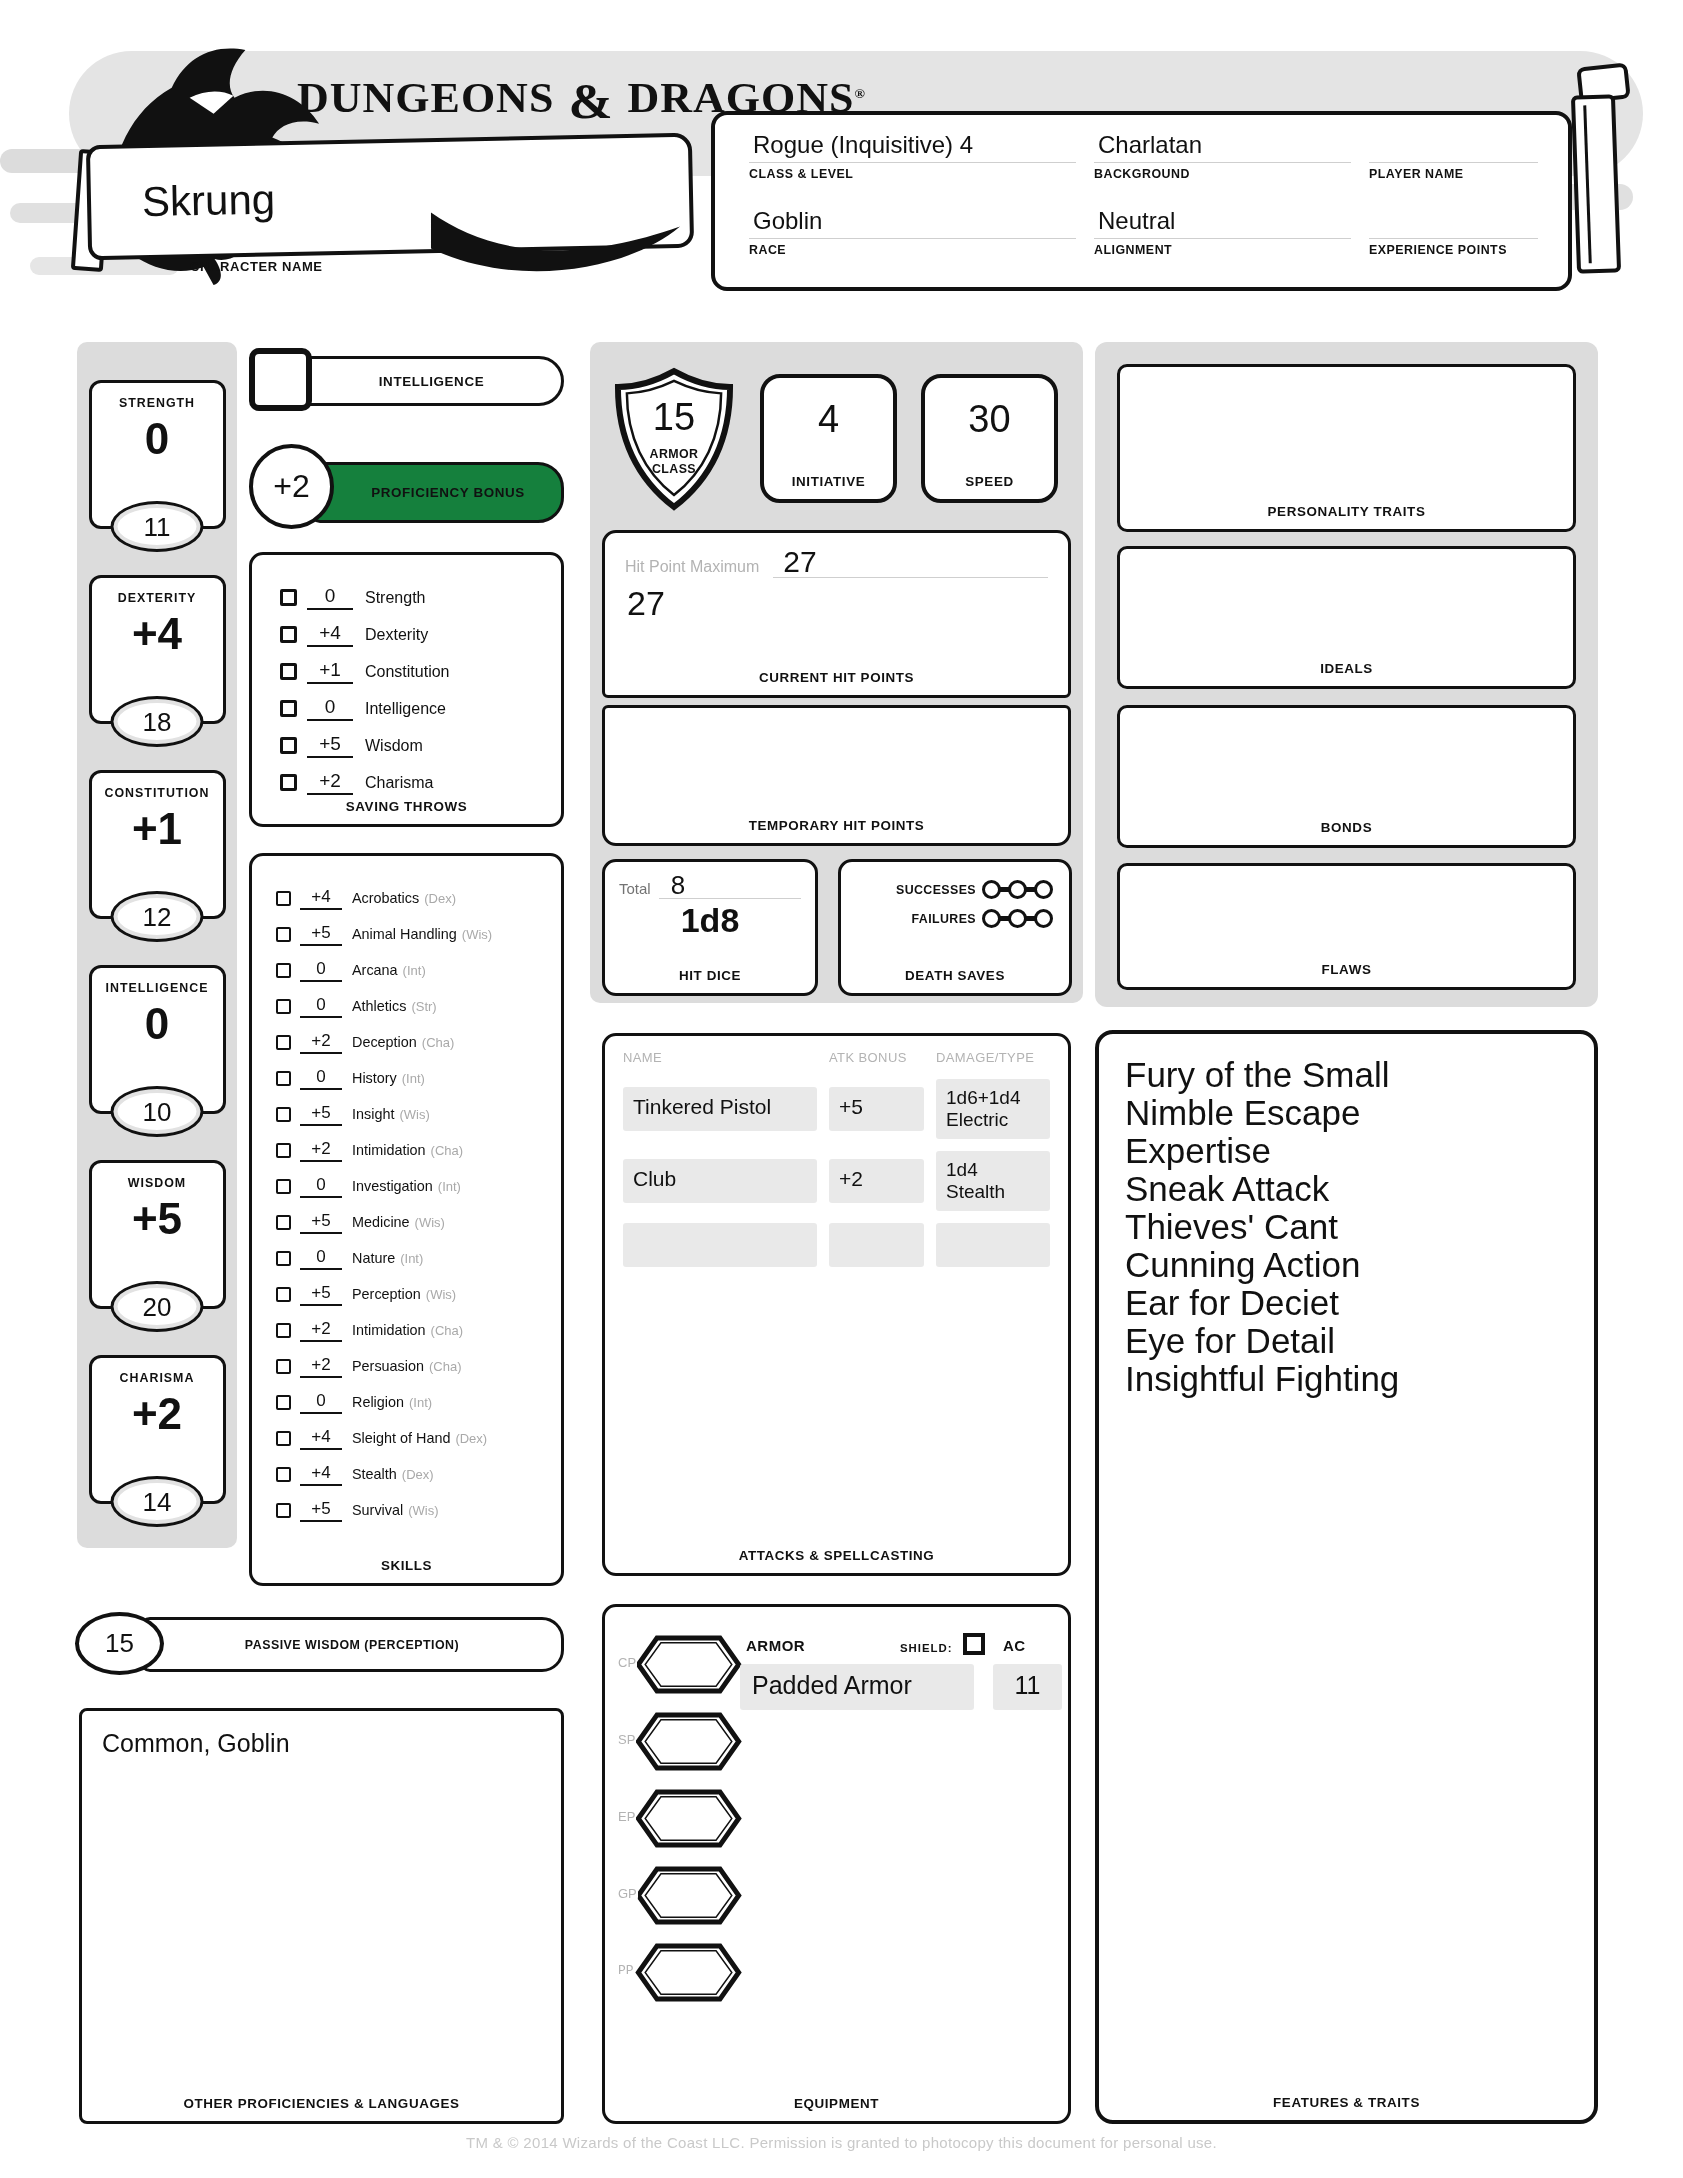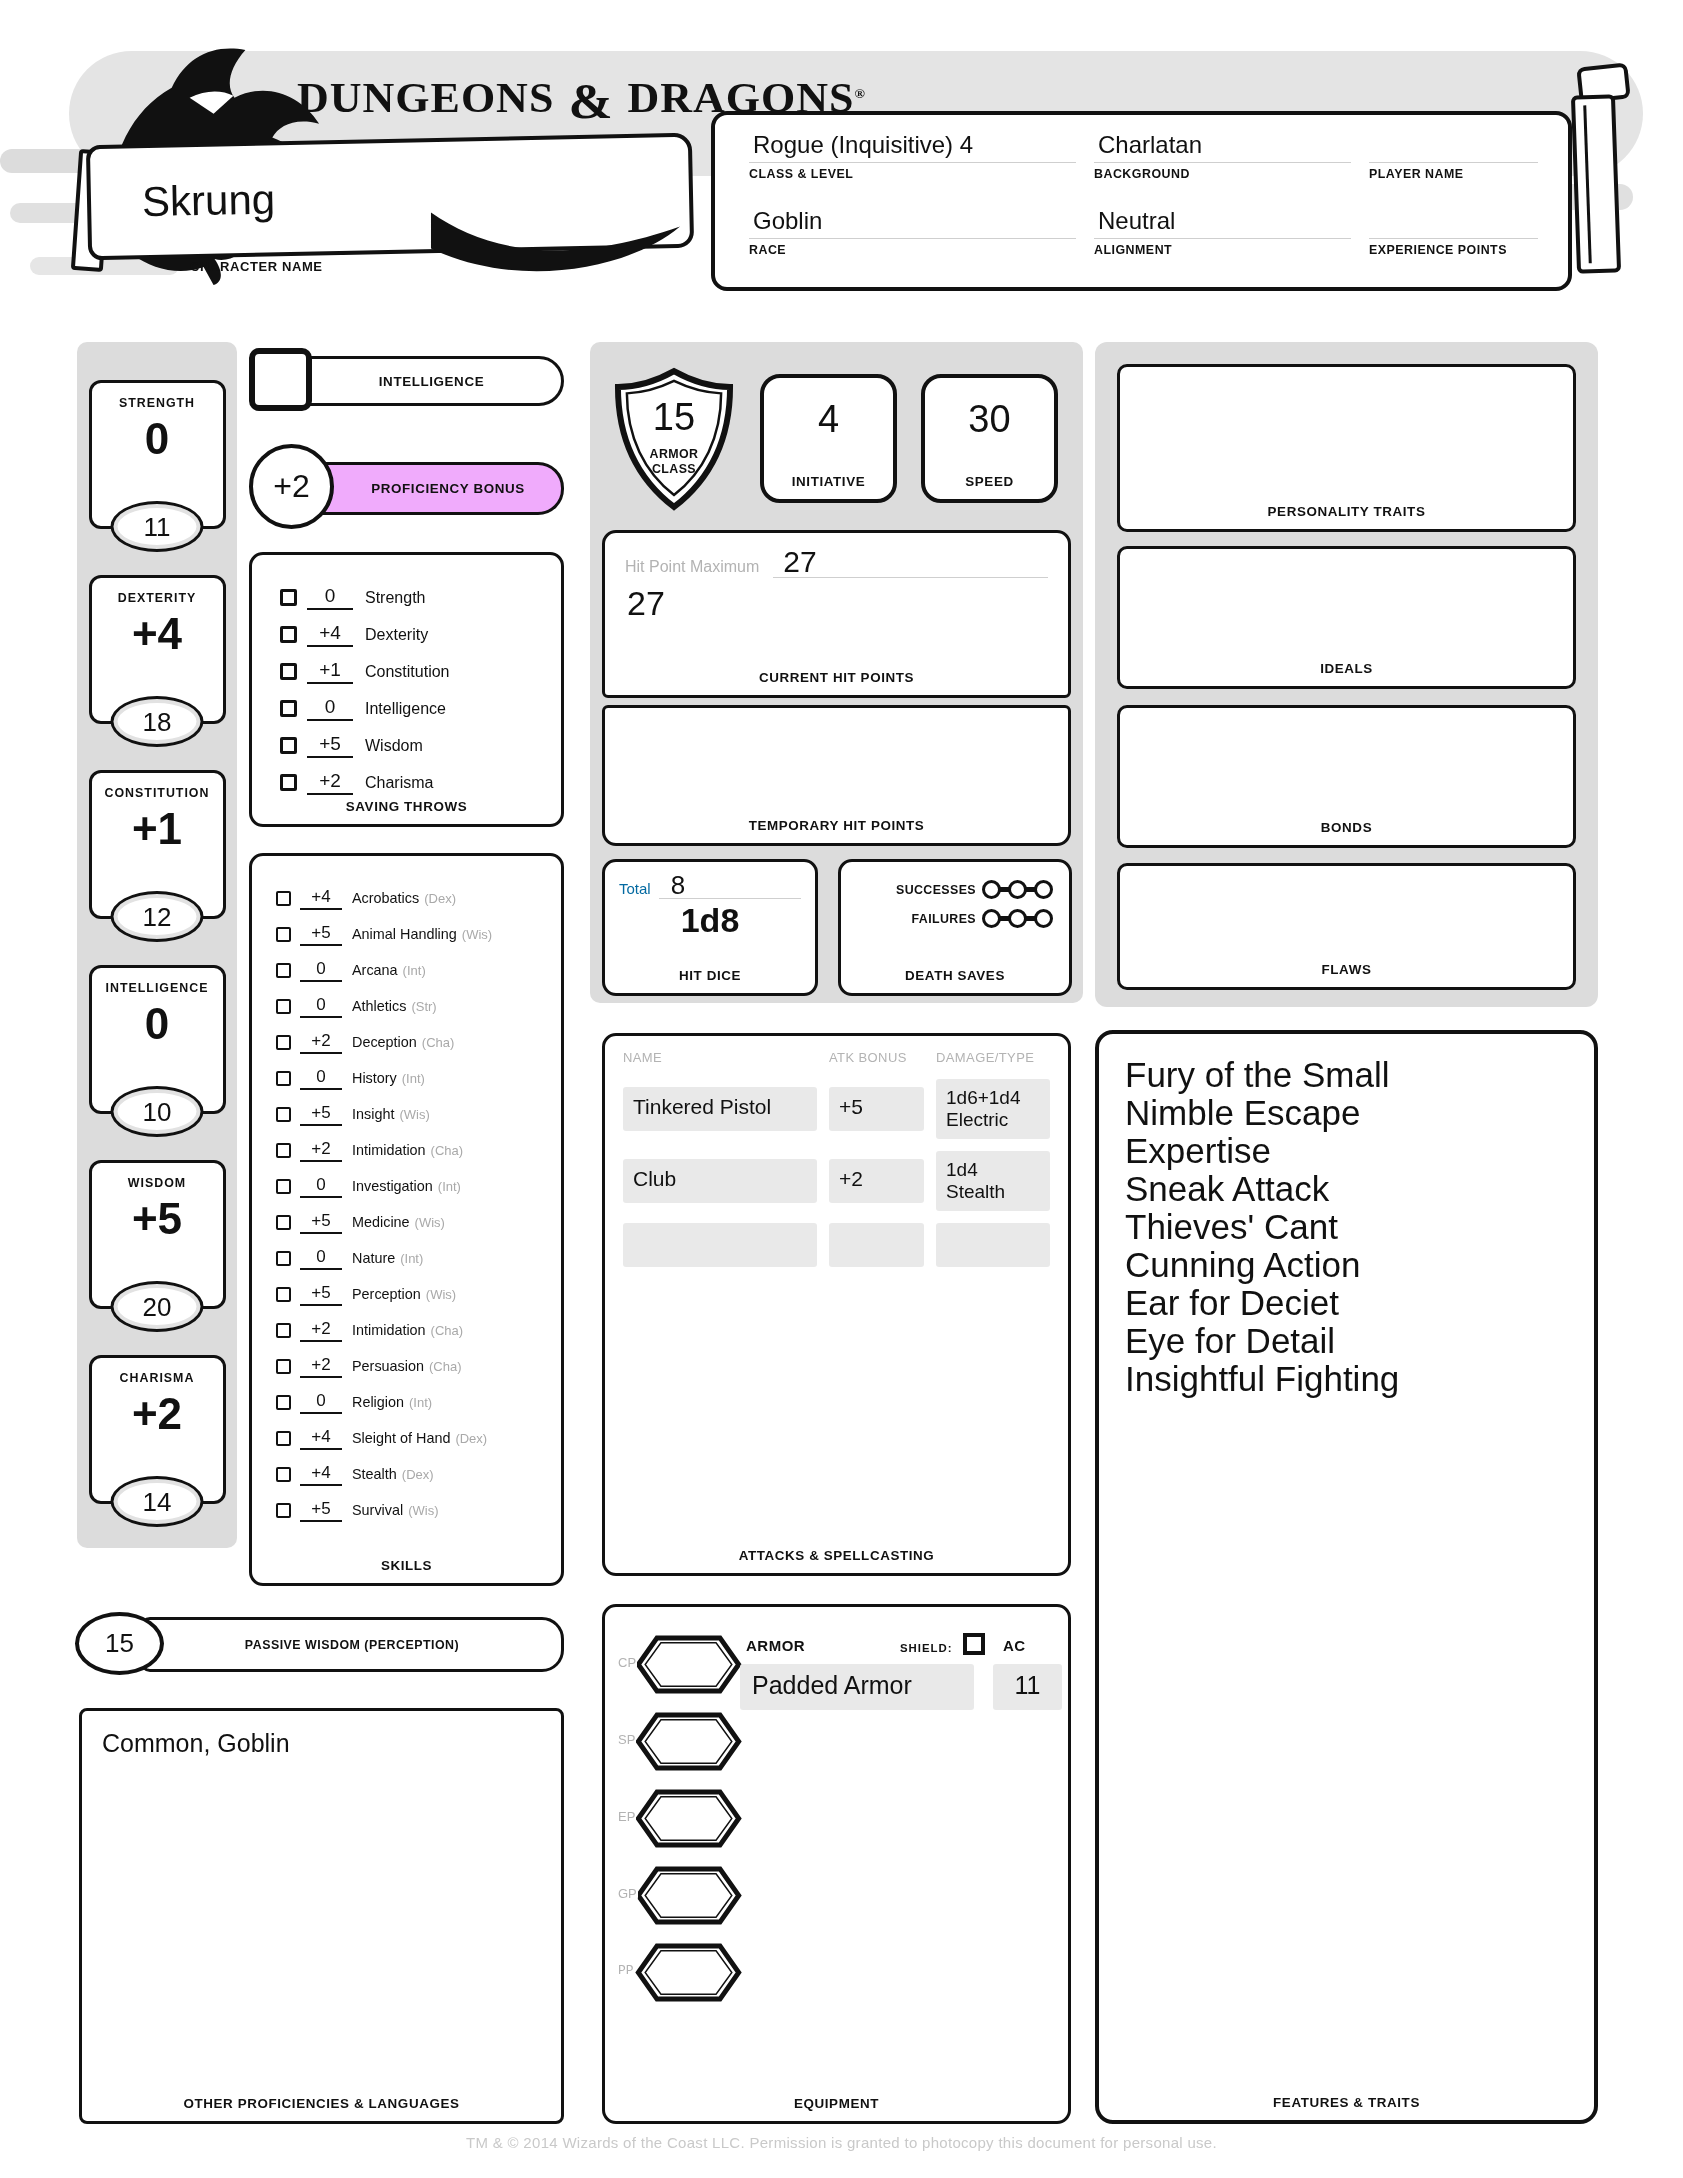--- a/index.html
+++ b/index.html
@@ -51,21 +51,21 @@
               width:93px; height:51px; background:#fff; border:3.5px solid #111; border-radius:50%;
               box-shadow:inset 0 0 0 4px #e2e2e2; font-size:26px; line-height:46px; }
 
   
   .insp-row { position:absolute; left:249px; top:348px; width:315px; height:69px; }
   .insp-banner { position:absolute; left:50px; top:8px; right:0; height:50px; background:#fff; border:3.5px solid #111;
                  border-radius:8px 26px 26px 8px; display:flex; align-items:center; justify-content:center;
                  font-size:13.4px; font-weight:bold; letter-spacing:0.6px; }
   .insp-box { position:absolute; left:0; top:0; width:63px; height:63px; background:#fff; border:6px solid #111; border-radius:10px; }
   .prof-row { position:absolute; left:249px; top:444px; width:315px; height:89px; }
-  .prof-banner { position:absolute; left:61px; top:18px; right:0; height:53px; background:#f0abfc; border:3.5px solid #111;
+  .prof-banner { position:absolute; left:61px; top:18px; right:0; height:61px; background:#15803d; border:3.5px solid #111;
                  border-radius:10px 26px 26px 10px; display:flex; align-items:center; justify-content:center;
                  font-size:13.4px; font-weight:bold; letter-spacing:0.6px; padding-left:22px; }
   .prof-circle { position:absolute; left:0; top:0; width:85px; height:85px; background:#fff; border:4px solid #111;
                  border-radius:50%; font-size:32px; display:flex; align-items:center; justify-content:center; }
 
   
   .saves-box { left:249px; top:552px; width:315px; height:275px; padding:24px 0 0 28px; }
   .save-row, .skill-row { display:flex; align-items:center; height:37px; }
   .sv-val { display:inline-block; width:46px; text-align:center; font-size:19px;
             border-bottom:2px solid #111; margin:0 12px 0 10px; padding-bottom:1px; }
@@ -85,21 +85,21 @@
   .stat-box { position:absolute; width:137px; height:129px; background:#fff; border:4.5px solid #111; border-radius:20px; text-align:center; }
   .stat-box .st-val { font-size:38px; margin-top:20px; }
   .hp-box { left:602px; top:530px; width:469px; height:168px; border-radius:14px 14px 6px 6px; }
   .hp-top { display:flex; align-items:flex-end; padding:14px 20px 0 20px; }
   .hp-top .hpm-lab { font-size:16px; color:#b3b3b3; white-space:nowrap; padding-bottom:2px; }
   .hp-top .hpm-val { flex:1; font-size:30px; border-bottom:1.5px solid #cfcfcf; margin-left:14px; padding:0 0 0 10px; line-height:30px; }
   .hp-cur { font-size:34px; padding:6px 0 0 22px; }
   .temp-box { left:602px; top:705px; width:469px; height:141px; border-radius:6px 6px 14px 14px; }
   .hd-box { left:602px; top:859px; width:216px; height:137px; }
   .hd-top { display:flex; align-items:flex-end; padding:10px 14px 0 14px; }
-  .hd-top .hd-lab { font-size:15px; color:#0369a1; padding-bottom:2px; }
+  .hd-top .hd-lab { font-size:15px; color:#737373; padding-bottom:2px; }
   .hd-top .hd-tot { flex:1; font-size:26px; border-bottom:1.5px solid #cfcfcf; margin-left:8px; padding-left:12px; line-height:26px; }
   .hd-val { text-align:center; font-size:34px; font-weight:bold; margin-top:2px; }
   .ds-box { left:838px; top:859px; width:234px; height:137px; padding-top:18px; }
   .ds-row { display:flex; align-items:center; justify-content:flex-end; padding-right:16px; margin-bottom:10px; }
   .ds-row .ds-lab { font-size:12.4px; font-weight:bold; letter-spacing:0.4px; margin-right:6px; }
   .ds-circle { width:19px; height:19px; border:3.5px solid #111; border-radius:50%; background:#fff; flex:none; }
   .ds-link { width:9px; height:5px; background:#111; flex:none; margin:0 -1px; }
 
   .attacks-box { left:602px; top:1033px; width:469px; height:543px; padding:14px 18px; }
   .atk-grid { display:grid; grid-template-columns:194px 95px 1fr; column-gap:12px; align-items:center; }

